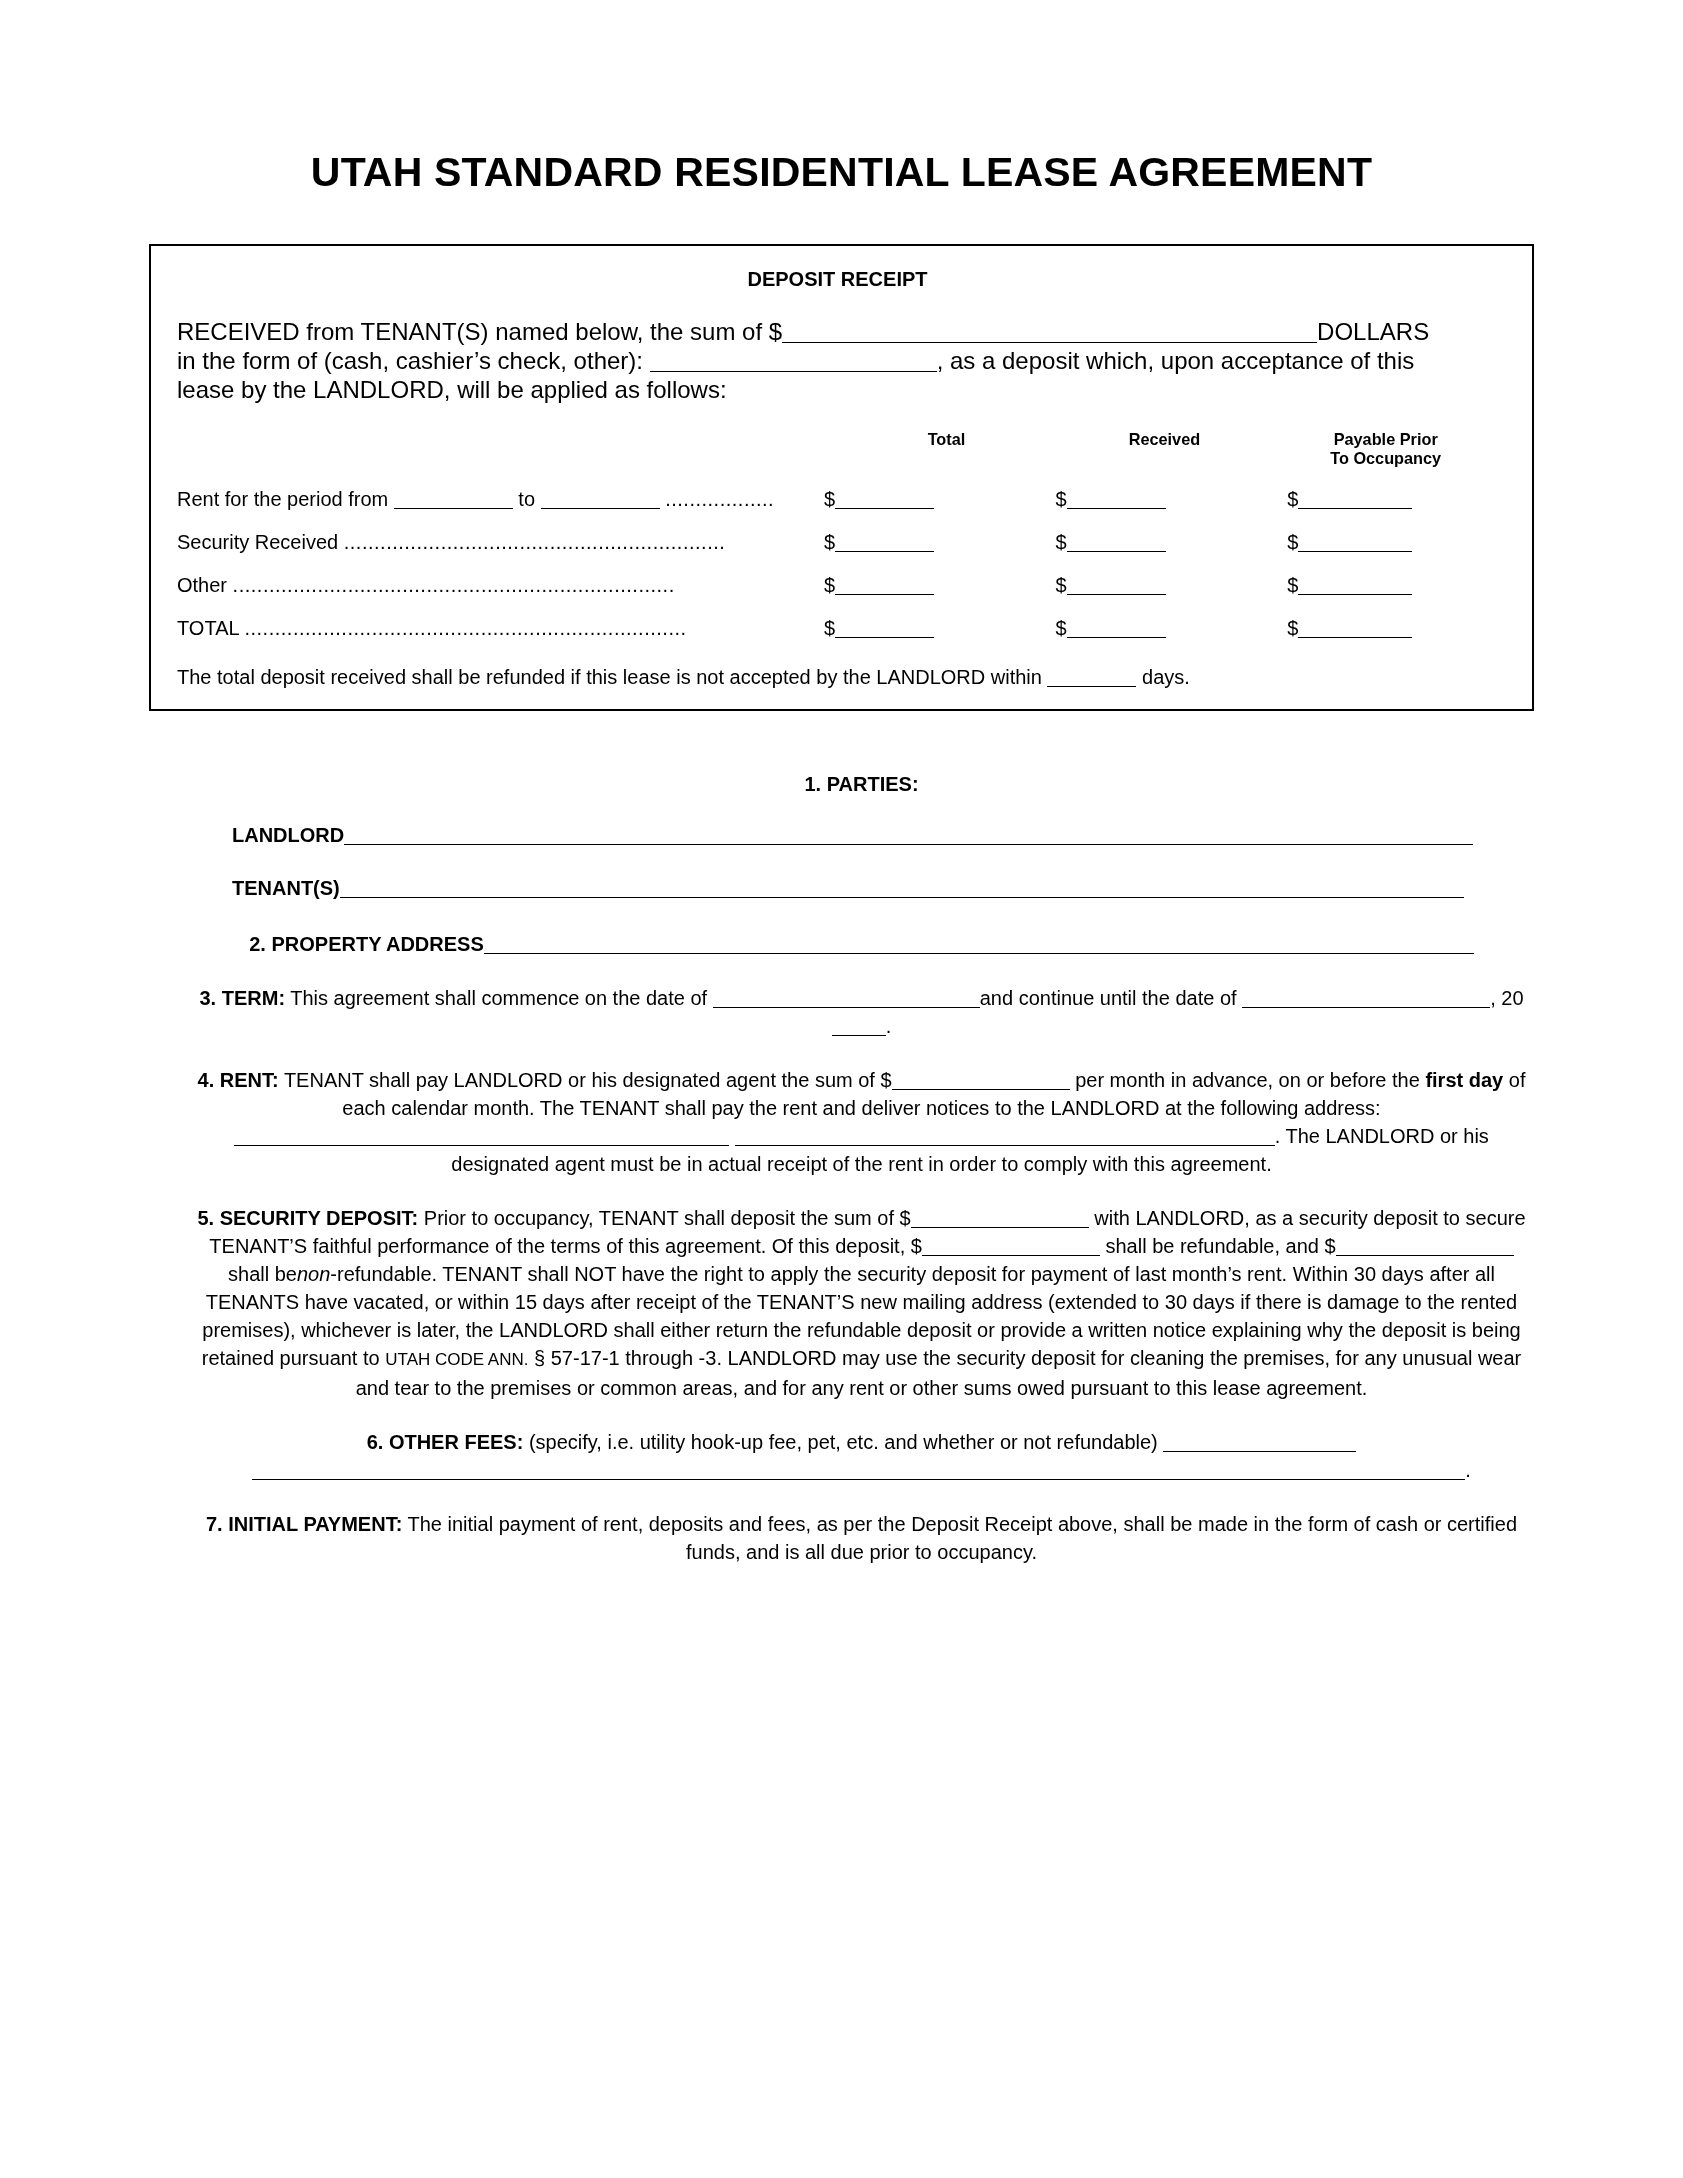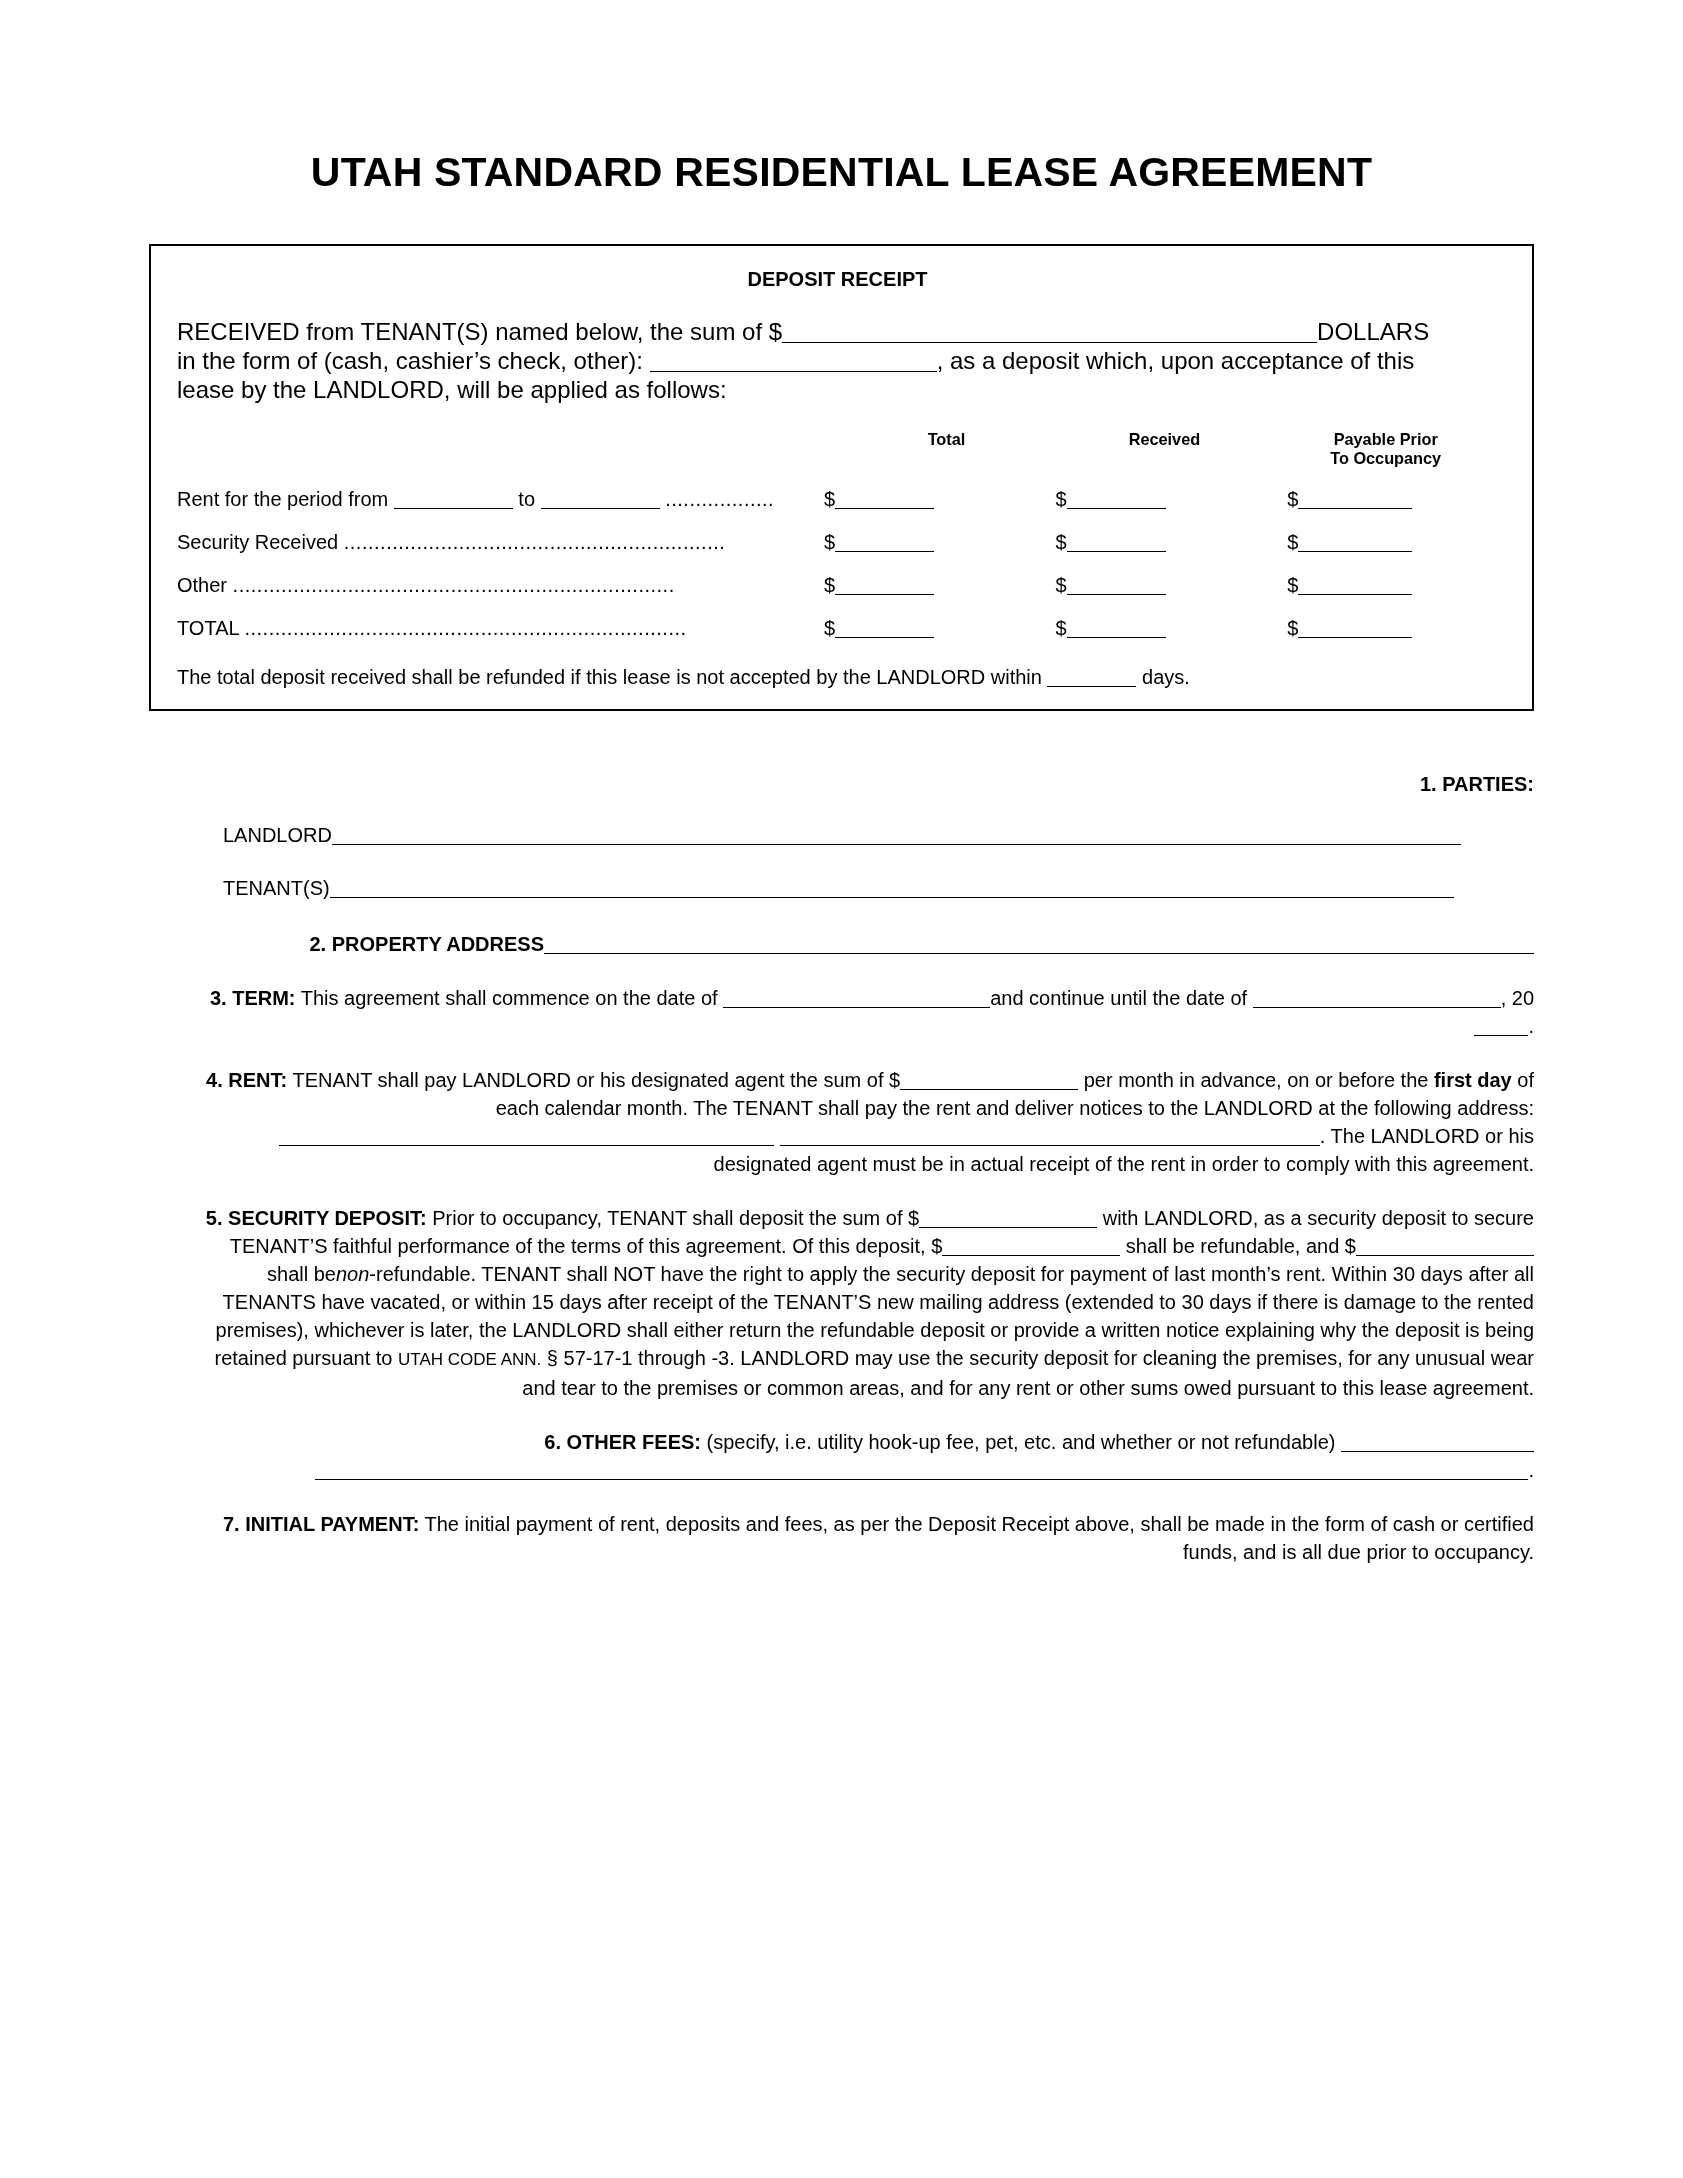--- a/index.html
+++ b/index.html
@@ -90,32 +90,32 @@
   }
   .refund-line {
     font-size: 20px;
     margin-top: 26px;
   }
   
   .clause {
     font-size: 20px;
     line-height: 28px;
     margin: 0 0 26px 0;
-    text-align: right;
+    text-align: center;
   }
   .clause.indent { padding-left: 40px; }
   .num { font-weight: bold; }
   .ttl { font-weight: bold; }
   .party-line {
     font-size: 20px;
     padding-left: 74px;
     margin-bottom: 30px;
     white-space: nowrap;
   }
-  .party-line .ttl { font-weight: normal; }
+  .party-line .ttl { font-weight: bold; margin-left: 9px; }
   .smallcaps { font-size: 17px; }
   em { font-style: italic; }
   .sec-indent { padding-left: 40px; }
 </style>
 </head>
 <body>
 
 <div class="page">
 
   <h1 class="doc-title">UTAH STANDARD RESIDENTIAL LEASE AGREEMENT</h1>

